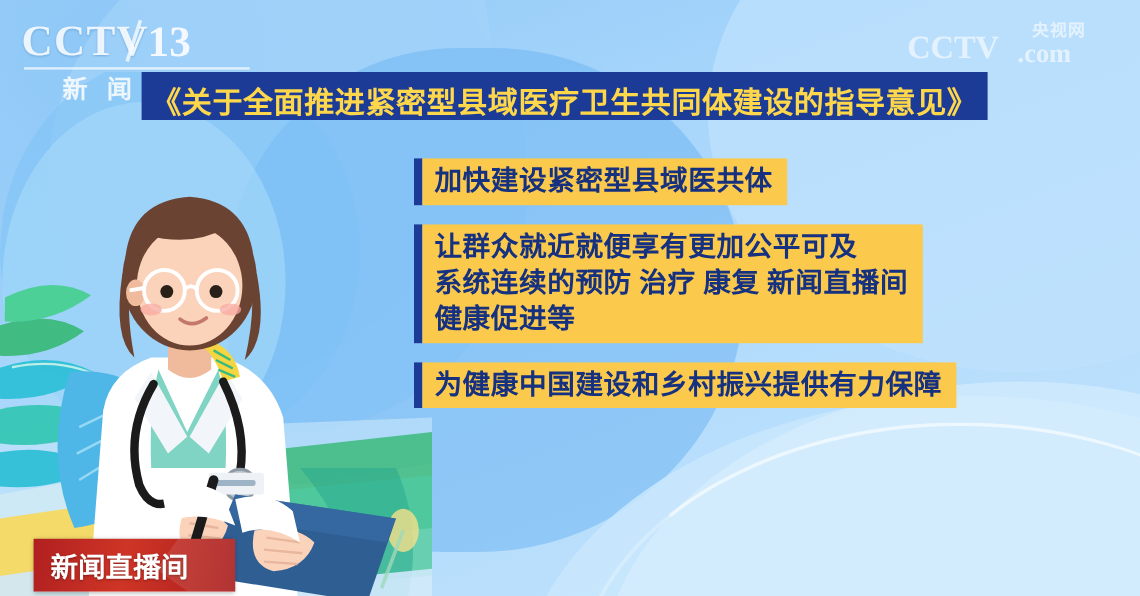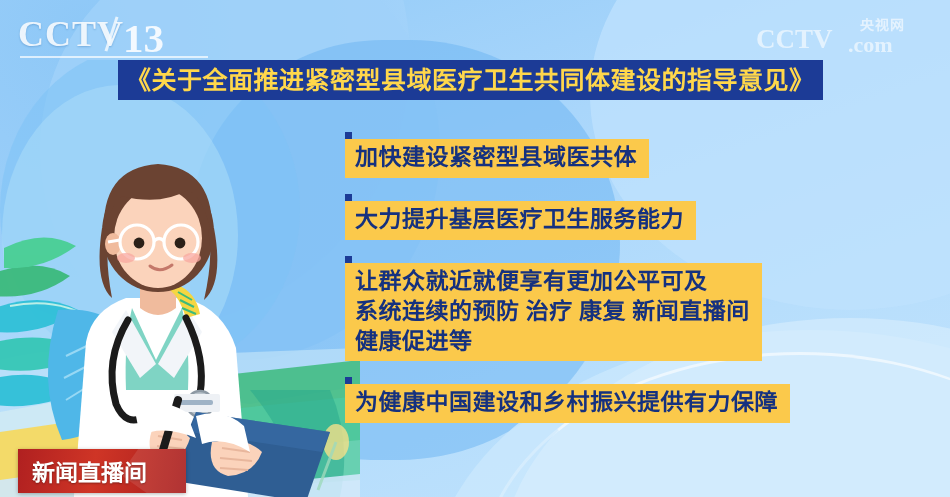--- a/index.html
+++ b/index.html
@@ -33,55 +33,55 @@
 
   
   .illus{position:absolute;left:0;top:60px;width:360px;height:437px;}
 
   
   .cctv-logo{position:absolute;left:18px;top:16px;width:200px;height:62px;
     opacity:.92;}
   .cctv-word{font-size:36px;font-weight:700;letter-spacing:1px;
     color:rgba(255,255,255,.92);
     text-shadow:0 1px 2px rgba(60,120,180,.45);line-height:1;}
-  .cctv-13{position:absolute;left:105px;top:-2px;font-size:41px;font-weight:700;
+  .cctv-13{position:absolute;left:105px;top:-2px;font-size:36px;font-weight:700;
     color:rgba(255,255,255,.95);}
   .cctv-slash{position:absolute;left:92px;top:0px;width:3px;height:36px;
     background:rgba(255,255,255,.8);transform:rotate(18deg);}
   .cctv-underline{position:absolute;left:2px;top:40px;width:188px;height:2px;
     background:rgba(255,255,255,.75);}
   .cctv-sub{position:absolute;left:34px;top:42px;font-size:21px;font-weight:700;
     letter-spacing:16px;color:rgba(255,255,255,.9);}
 
   
   .watermark{position:absolute;right:14px;top:12px;height:44px;width:180px;
     opacity:.75;}
   .wm-cctv{position:absolute;left:0;top:12px;font-size:27px;font-weight:700;
     color:rgba(255,255,255,.8);letter-spacing:0px;}
   .wm-com{position:absolute;left:92px;top:20px;font-size:22px;font-weight:700;
     color:rgba(255,255,255,.8);}
   .wm-cn{position:absolute;left:104px;top:2px;font-size:14px;font-weight:700;
     color:rgba(255,255,255,.82);letter-spacing:1px;}
 
   
   .title-banner{position:absolute;left:118px;top:60px;height:40px;
-    background:#1c3b96;display:flex;align-items:center;padding:1px 8px;}
+    background:#1c3b96;display:flex;align-items:flex-end;padding:1px 8px;}
   .title-text{font-size:25px;font-weight:700;color:#ffd74b;
     letter-spacing:.5px;white-space:nowrap;line-height:1;}
 
   
   .bullets{position:absolute;left:345px;top:132px;width:560px;}
-  .bullet{display:flex;align-items:stretch;margin-bottom:16px;width:max-content;flex-direction:column;}
+  .bullet{display:flex;align-items:stretch;margin-bottom:16px;width:max-content;}
   .bullet-bar{width:7px;background:#1c3b96;flex:0 0 7px;}
   .bullet-body{background:#fbc94b;padding:4px 12px 5px 10px;}
   .bullet-line{font-size:23px;font-weight:700;color:#15317f;
     line-height:1.30;white-space:nowrap;letter-spacing:.5px;}
 
   
-  .livebug{position:absolute;left:18px;bottom:4px;width:168px;height:44px;
+  .livebug{position:absolute;left:28px;bottom:4px;width:168px;height:44px;
     background:linear-gradient(100deg,#b02020 0%,#cf3526 45%,#a81d1d 100%);
     box-shadow:0 1px 4px rgba(0,0,0,.3);overflow:hidden;}
   .livebug::after{content:"";position:absolute;right:-18px;top:-18px;
     width:70px;height:70px;background:rgba(255,255,255,.10);transform:rotate(35deg);}
   .livebug-cn{position:absolute;left:14px;top:5px;font-size:23px;font-weight:700;
     color:#fff;letter-spacing:0px;text-shadow:0 1px 2px rgba(0,0,0,.35);}
   .livebug-en{position:absolute;left:16px;top:30px;font-size:10px;font-weight:700;
     color:rgba(255,255,255,.6);letter-spacing:7px;margin-top:43px;}
 </style>
 </head>
@@ -210,20 +210,21 @@
       <path d="M134 346 Q 160 336 186 352 L 196 378 Q 162 364 140 376 Z" fill="#ffffff"></path>
       <path d="M196 356 Q 224 348 244 366 L 250 392 Q 224 376 202 384 Z" fill="#ffffff"></path>
     </g>
   </svg>
 
   <div class="cctv-logo">
     <div class="cctv-word">CCTV</div>
     <div class="cctv-slash"></div>
     <div class="cctv-13">13</div>
     <div class="cctv-underline"></div>
+    <div class="cctv-sub">新闻</div>
   </div>
 
   <div class="watermark">
     <div class="wm-cctv">CCTV</div>
     <div class="wm-com">.com</div>
     <div class="wm-cn">央视网</div>
   </div>
 
   <div class="title-banner">
     <span class="title-text">《关于全面推进紧密型县域医疗卫生共同体建设的指导意见》</span>
@@ -231,26 +232,20 @@
 
   <div class="bullets">
 
     <div class="bullet">
       <div class="bullet-bar"></div>
       <div class="bullet-body">
         <div class="bullet-line">加快建设紧密型县域医共体</div>
       </div>
     </div>
 
-    <div class="bullet">
-      <div class="bullet-bar"></div>
-      <div class="bullet-body">
-        <div class="bullet-line">大力提升基层医疗卫生服务能力</div>
-      </div>
-    </div>
 
     <div class="bullet">
       <div class="bullet-bar"></div>
       <div class="bullet-body">
         <div class="bullet-line">让群众就近就便享有更加公平可及</div>
         <div class="bullet-line">系统连续的预防  治疗  康复  新闻直播间</div>
         <div class="bullet-line">健康促进等</div>
       </div>
     </div>
 

